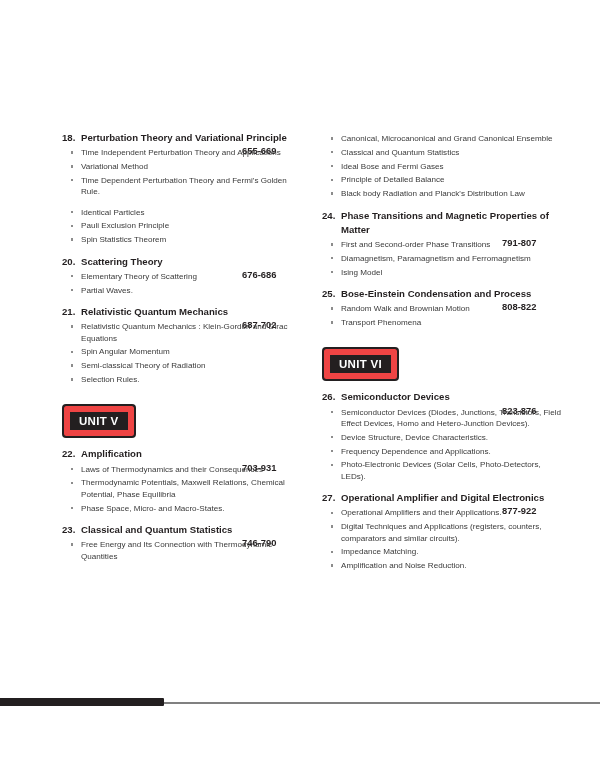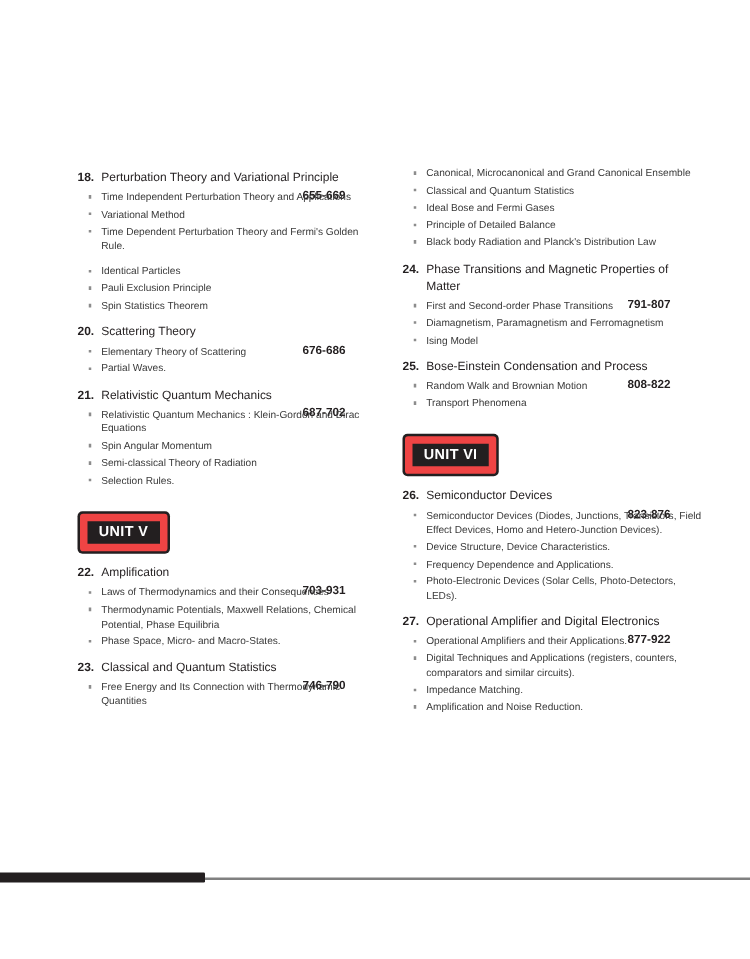--- a/index.html
+++ b/index.html
@@ -21,21 +21,20 @@
     inset: 0;
   }
 
   
   .columns {
     position: absolute;
     left: 0;
     top: 131px;
     width: 515px;
     display: flex;
-    align-items: center;
   }
   .col {
     width: 240px;
     flex: 0 0 240px;
   }
   .col-left  { margin-left: 62px; }
   .col-right { margin-left: 20px; }
 
   
   .entry {
@@ -51,21 +50,21 @@
   }
   .num {
     font-weight: bold;
     font-size: 9.6px;
     color: #231f20;
     width: 19px;
     flex: 0 0 19px;
     letter-spacing: 0px;
   }
   .title {
-    font-weight: normal;
+    font-weight: bold;
     font-size: 9.6px;
     color: #231f20;
     line-height: 14.2px;
     flex: 1 1 auto;
     padding-right: 2px;
   }
   .pages {
     font-weight: bold;
     font-size: 9.4px;
     color: #231f20;

